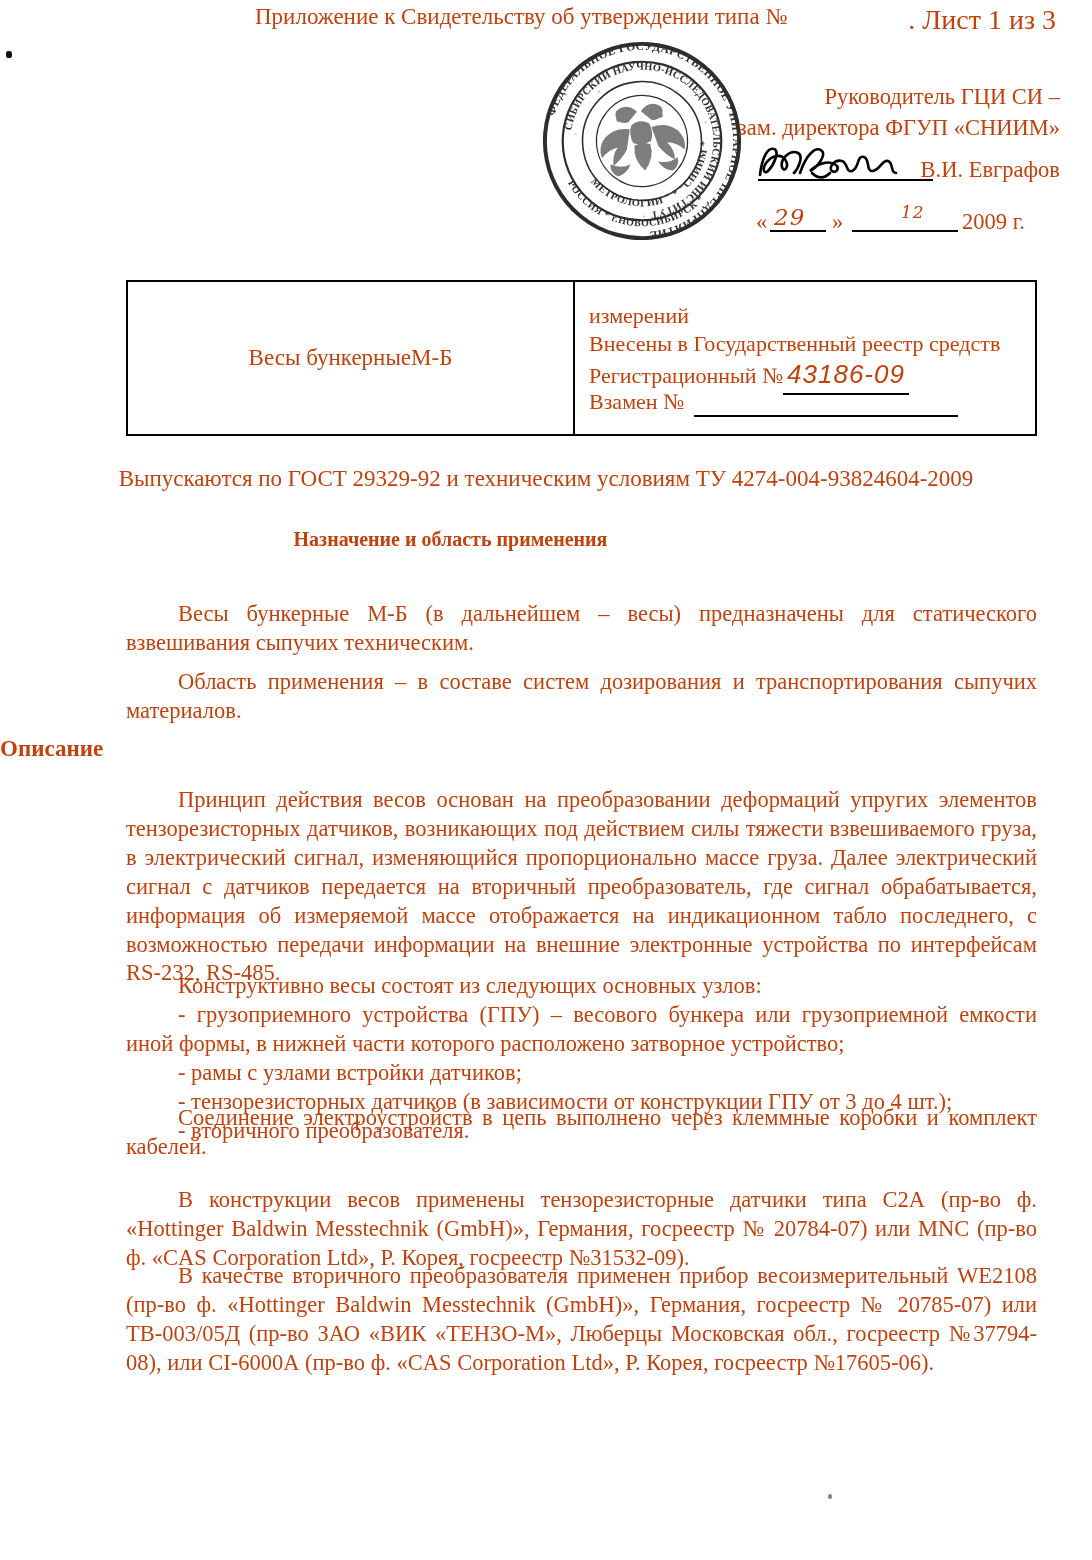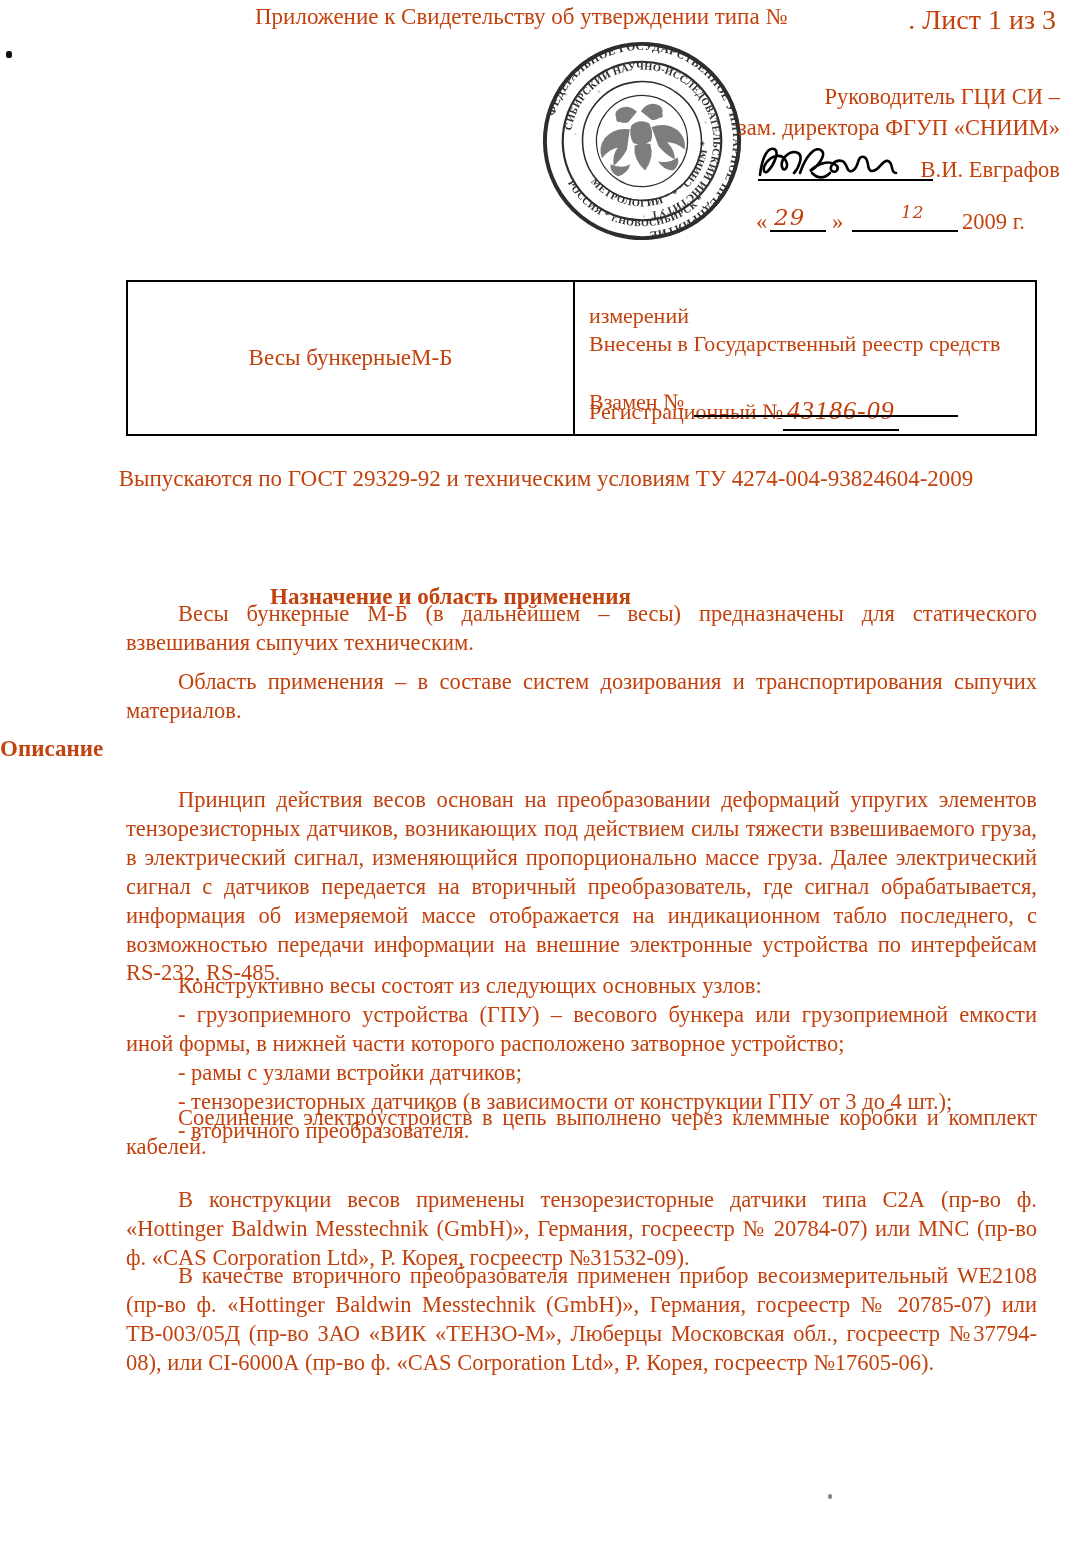--- a/index.html
+++ b/index.html
@@ -174,28 +174,27 @@
     font-size: 22px;
     line-height: 1.28;
   }
   .reg-right .r-line { white-space: nowrap; }
   .reg-num-row {
     position: relative;
     height: 30px;
     white-space: nowrap;
   }
   .hw-reg {
-    font-family: Liberation Serif, serif;
+    font-family: Liberation Sans, sans-serif;
     font-style: italic;
     font-size: 26px;
     letter-spacing: 1px;
     border-bottom: 2px solid #000;
     padding: 0 4px 1px 4px;
     display: inline-block;
-    margin-top: 36px;
   }
   .reg-replace-row {
     position: relative;
     height: 32px;
     white-space: nowrap;
   }
   .blank-rule {
     display: inline-block;
     width: 264px;
     border-bottom: 2.5px solid #000;
@@ -208,23 +207,23 @@
     position: absolute;
     left: 0;
     top: 466px;
     width: 1092px;
     font-size: 23px;
     text-align: center;
   }
   .h-nazn {
     position: absolute;
     left: 0;
-    top: 584px;
+    top: 528px;
     width: 901px;
-    font-size: 23px;
+    font-size: 20px;
     font-weight: bold;
     text-align: center;
   }
   .h-opis {
     position: absolute;
     left: 0;
     top: 736px;
     width: 1092px;
     font-size: 23px;
     font-weight: bold;

